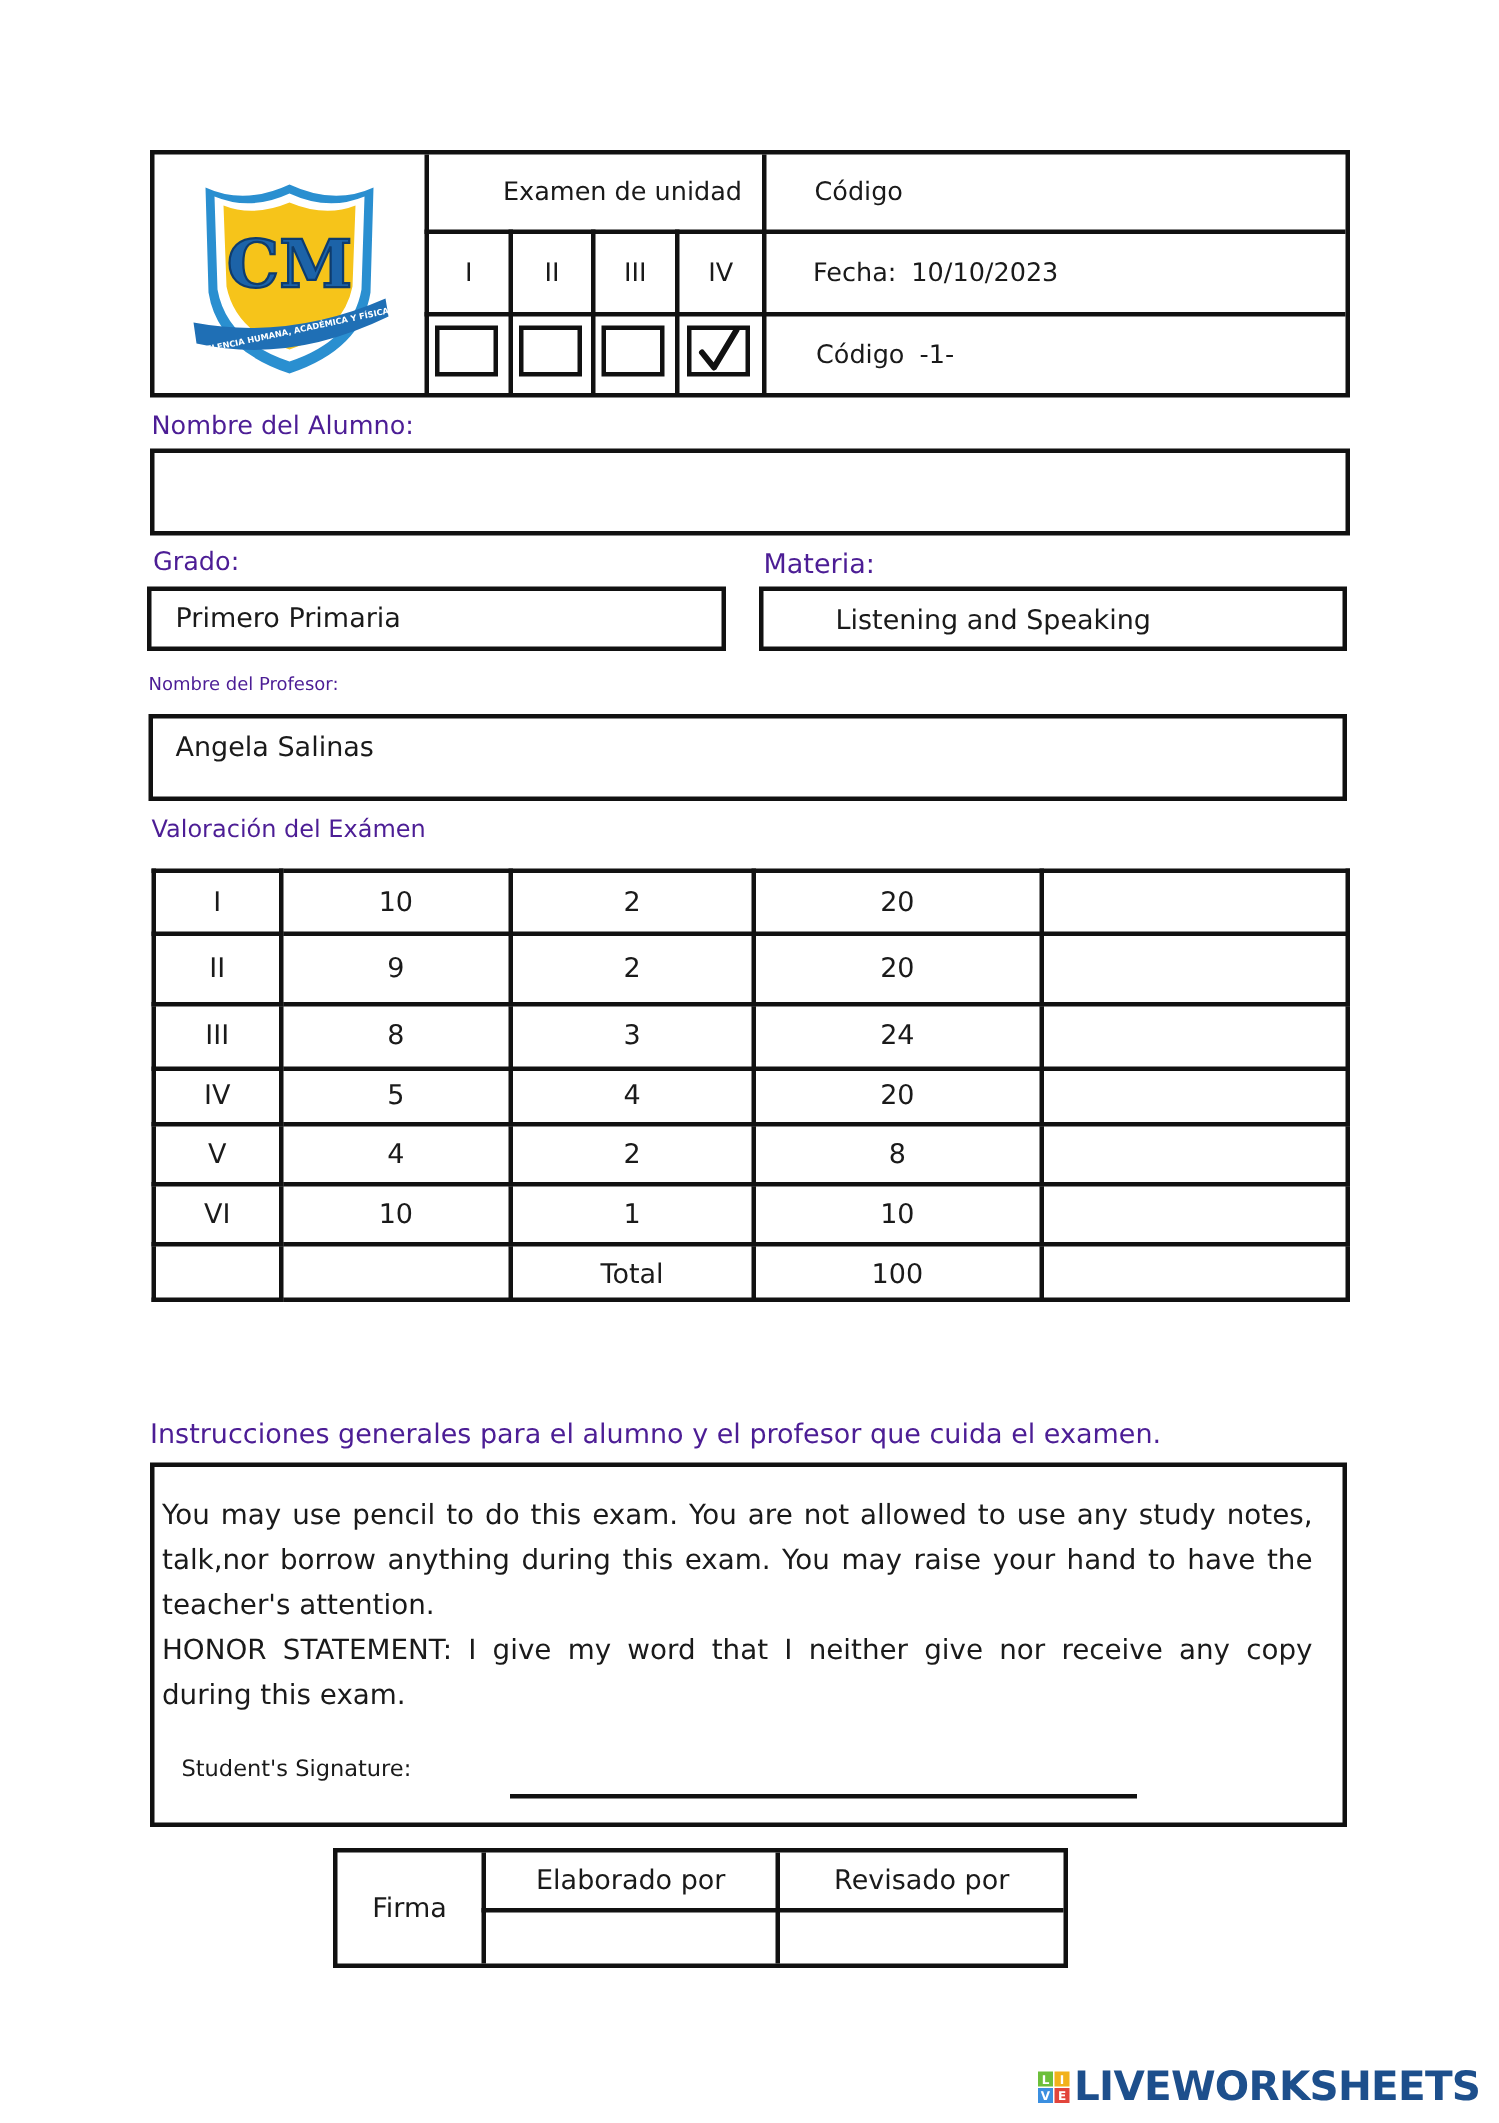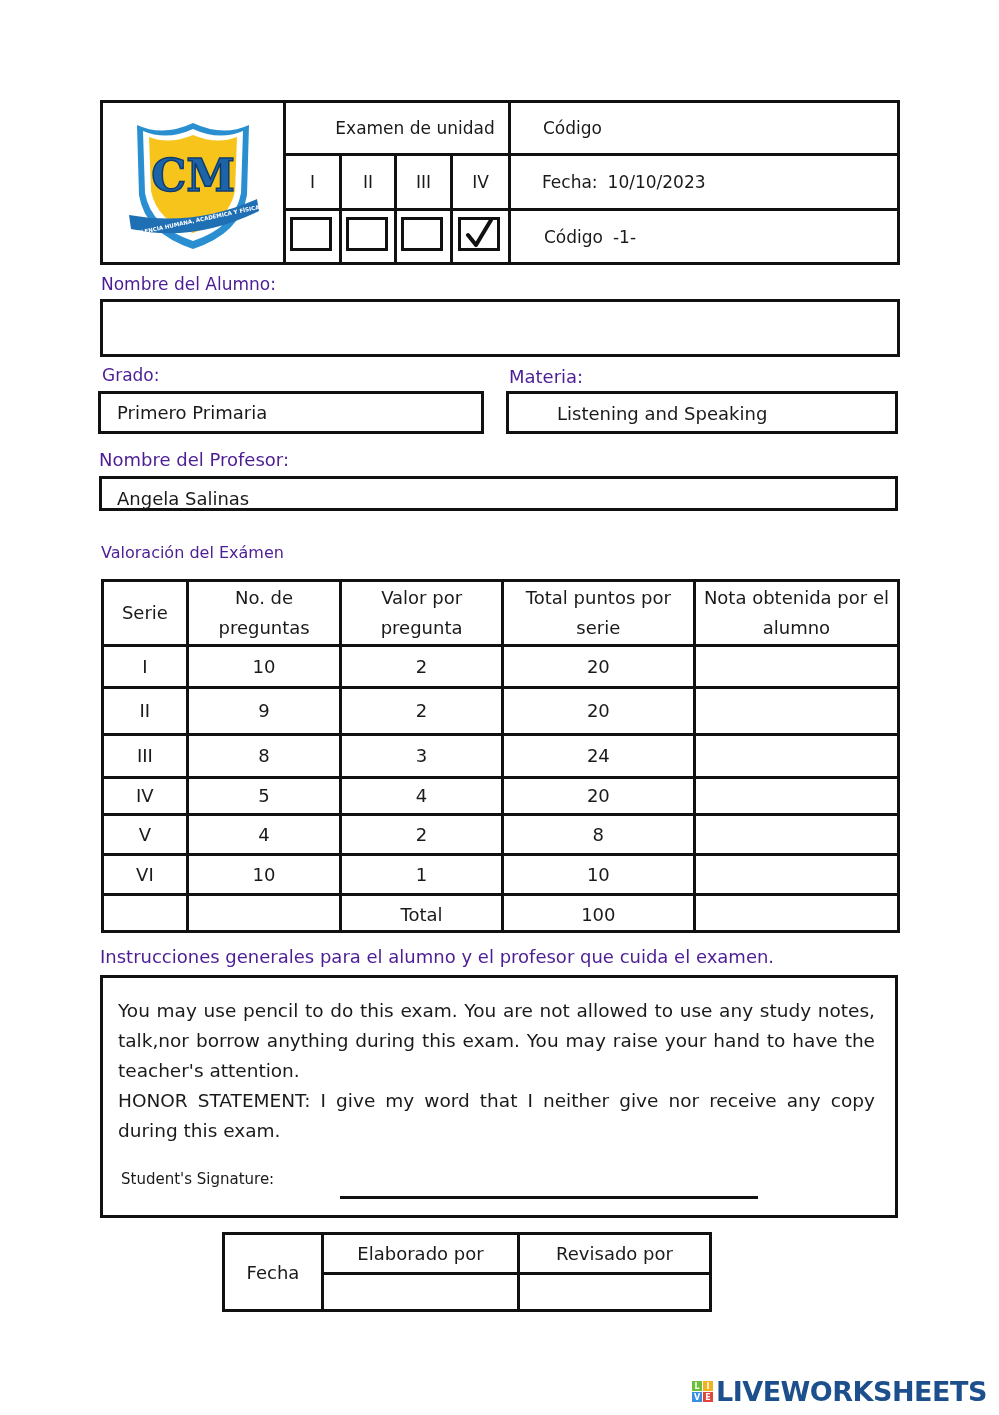--- a/index.html
+++ b/index.html
@@ -16,21 +16,21 @@
   .hdr .cell { position: absolute; display: flex; align-items: center; font-size: 17px; white-space: nowrap; }
   .chk { position: absolute; width: 42px; height: 34px; border: 3px solid #111; background: #fff; display: flex; align-items: center; justify-content: center; }
   .chk svg { width: 32px; height: 32px; }
 
   
   table.val { position: absolute; left: 101px; top: 579px; width: 799px; border-collapse: collapse; }
   table.val td, table.val th { border: 3px solid #111; text-align: center; font-weight: normal; font-size: 18px; line-height: 30px; }
   table.val th { padding: 1px 4px; }
 
   
-  .instr { position: absolute; left: 100px; top: 975px; width: 798px; height: 243px; border: 3px solid #111; padding: 18px 20px 0 15px; }
+  .instr { position: absolute; left: 100px; top: 975px; width: 798px; height: 243px; border: 3px solid #111; padding: 18px 20px 0 5px; }
   .instr p { font-size: 18.5px; line-height: 30px; text-align: justify; }
   .sig-row { position: absolute; left: 18px; top: 192px; font-size: 15px; }
   .sig-line { position: absolute; left: 237px; top: 218px; width: 418px; height: 3px; background: #111; }
 
   
   .firma { position: absolute; left: 222px; top: 1232px; width: 490px; height: 80px; border: 3px solid #111; }
   .firma .v, .firma .h { position: absolute; background: #111; }
   .firma .c { position: absolute; font-size: 18px; display: flex; align-items: center; justify-content: center; white-space: nowrap; }
 
   .lw { position: absolute; left: 692px; top: 1376px; display: flex; align-items: center; }
@@ -97,43 +97,36 @@
 <div class="lbl" style="left:102px; top:365px;">Grado:</div>
 <div class="box" style="left:98px; top:391px; width:386px; height:43px;">
   <span class="abs txt" style="left:16px; top:8px;">Primero Primaria</span>
 </div>
 
 <div class="lbl" style="left:509px; top:366px; font-size:18px;">Materia:</div>
 <div class="box" style="left:506px; top:391px; width:392px; height:43px;">
   <span class="abs txt" style="left:9px; top:9px;margin-left:39px;">Listening and Speaking</span>
 </div>
 
-<div class="lbl" style="left:99px; top:449px; font-size:18px;text-align:center;">Nombre del Profesor:</div>
-<div class="box" style="left:99px; top:476px; width:799px; height:35px;">
+<div class="lbl" style="left:99px; top:449px; font-size:12px;text-align:center;">Nombre del Profesor:</div>
+<div class="box" style="left:99px; top:476px; width:799px; height:58px;">
   <span class="abs txt" style="left:15px; top:9px;">Angela Salinas</span>
 </div>
 
 <div class="lbl" style="left:101px; top:543px; font-size:16px;">Valoración del Exámen</div>
 
 <table class="val">
   <colgroup>
     <col style="width:85px">
       <col style="width:154px">
       <col style="width:162px">
       <col style="width:193px">
       <col style="width:205px">
   </colgroup>
   <tbody>
-      <tr style="height:64px;">
-    <th>Serie</th>
-    <th>No. de preguntas</th>
-    <th>Valor por pregunta</th>
-    <th>Total puntos por serie</th>
-    <th>Nota obtenida por el alumno</th>
-  </tr>
   <tr style="height:42px;">
     <td>I</td>
     <td>10</td>
     <td>2</td>
     <td>20</td>
     <td></td>
   </tr>
   <tr style="height:47px;">
     <td>II</td>
     <td>9</td>
@@ -184,21 +177,21 @@
   <p>You may use pencil to do this exam. You are not allowed to use any study notes, talk,nor borrow anything during this exam. You may raise your hand to have the teacher's attention.</p>
   <p>HONOR STATEMENT: I give my word that I neither give nor receive any copy during this exam.</p>
   <div class="sig-row">Student's Signature:</div>
   <div class="sig-line"></div>
 </div>
 
 <div class="firma">
   <div class="v" style="left:96px; top:0; width:3px; height:74px;"></div>
   <div class="v" style="left:292px; top:0; width:3px; height:74px;"></div>
   <div class="h" style="left:96px; top:37px; width:388px; height:3px;"></div>
-  <div class="c" style="left:0; top:0; width:96px; height:74px;">Fecha</div>
+  <div class="c" style="left:0; top:0; width:96px; height:74px;">Firma</div>
   <div class="c" style="left:99px; top:0; width:193px; height:37px;">Elaborado por</div>
   <div class="c" style="left:295px; top:0; width:189px; height:37px;">Revisado por</div>
   <div class="c" style="left:99px; top:40px; width:193px; height:34px;"></div>
   <div class="c" style="left:295px; top:40px; width:189px; height:34px;"></div>
 </div>
 
 <div class="lw">
   <div class="lw-tiles">
     <span style="background:#6cbf3a;">L</span>
     <span style="background:#f2b21b;">I</span>

